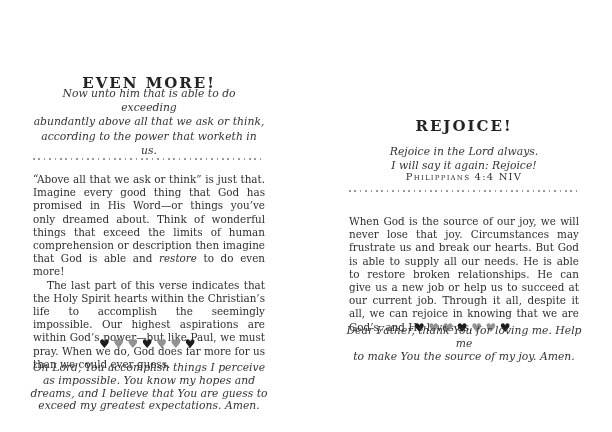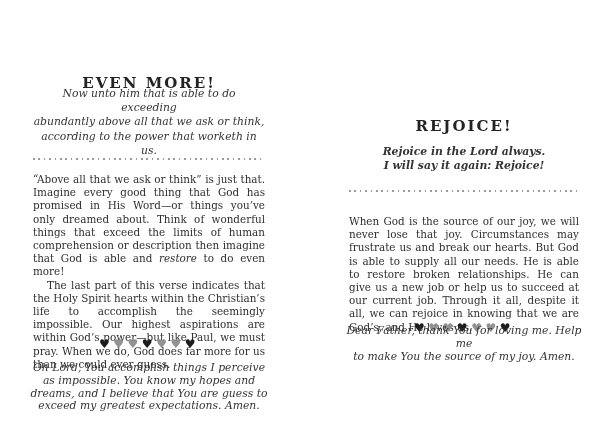--- a/index.html
+++ b/index.html
@@ -28,21 +28,21 @@
 
   .verse {
     position: absolute; left: 0; right: 0;
     text-align: center;
     font-style: italic;
     font-size: 10.8px; line-height: 14.2px;
     white-space: pre-line;
     color: #343434;
   }
   .page.left  .verse { top: 56px; font-style: italic; }
-  .page.right .verse { top: 114px; font-weight: bold; }
+  .page.right .verse { top: 114px; }
 
   .reference {
     position: absolute; left: 0; right: 0;
     text-align: center;
     font-variant: small-caps;
     font-size: 10px; letter-spacing: 1.2px;
     color: #333333;
   }
   .page.left  .reference { top: 108px; }
   .page.right .reference { top: 140px; }
@@ -117,20 +117,21 @@
 as impossible. You know my hopes and
 dreams, and I believe that You are guess to
 exceed my greatest expectations. Amen.</div>
     <div class="page-num">6</div>
   </section>
 
   <section class="page right">
     <h1 class="page-title">REJOICE!</h1>
     <div class="verse">Rejoice in the Lord always.
 I will say it again: Rejoice!</div>
+    <div class="reference">Philippians 4:4 NIV</div>
     <div class="dotted-rule"></div>
     <div class="body-block">
       <p>When God is the source of our joy, we will never lose that joy. Circumstances may frustrate us and break our hearts. But God is able to supply all our needs. He is able to restore broken relationships. He can give us a new job or help us to succeed at our current job. Through it all, despite it all, we can rejoice in knowing that we are God’s, and He loves us.</p>
     </div>
     <div class="hearts"><span class="heart dark">♥</span><span class="heart light">♥</span><span class="heart light">♥</span><span class="heart dark">♥</span><span class="heart light">♥</span><span class="heart light">♥</span><span class="heart dark">♥</span></div>
     <div class="prayer">Dear Father, thank You for loving me. Help me
 to make You the source of my joy. Amen.</div>
     <div class="page-num">7</div>
   </section>
 

